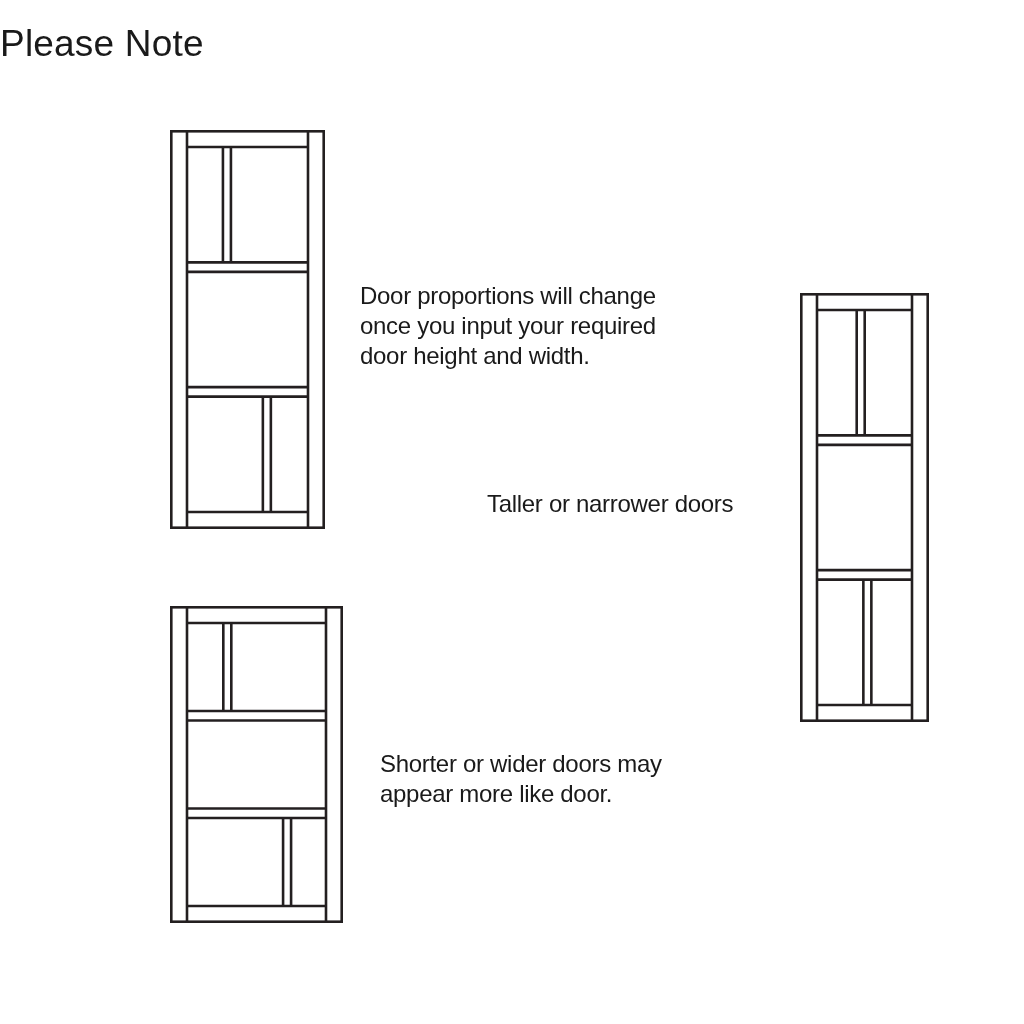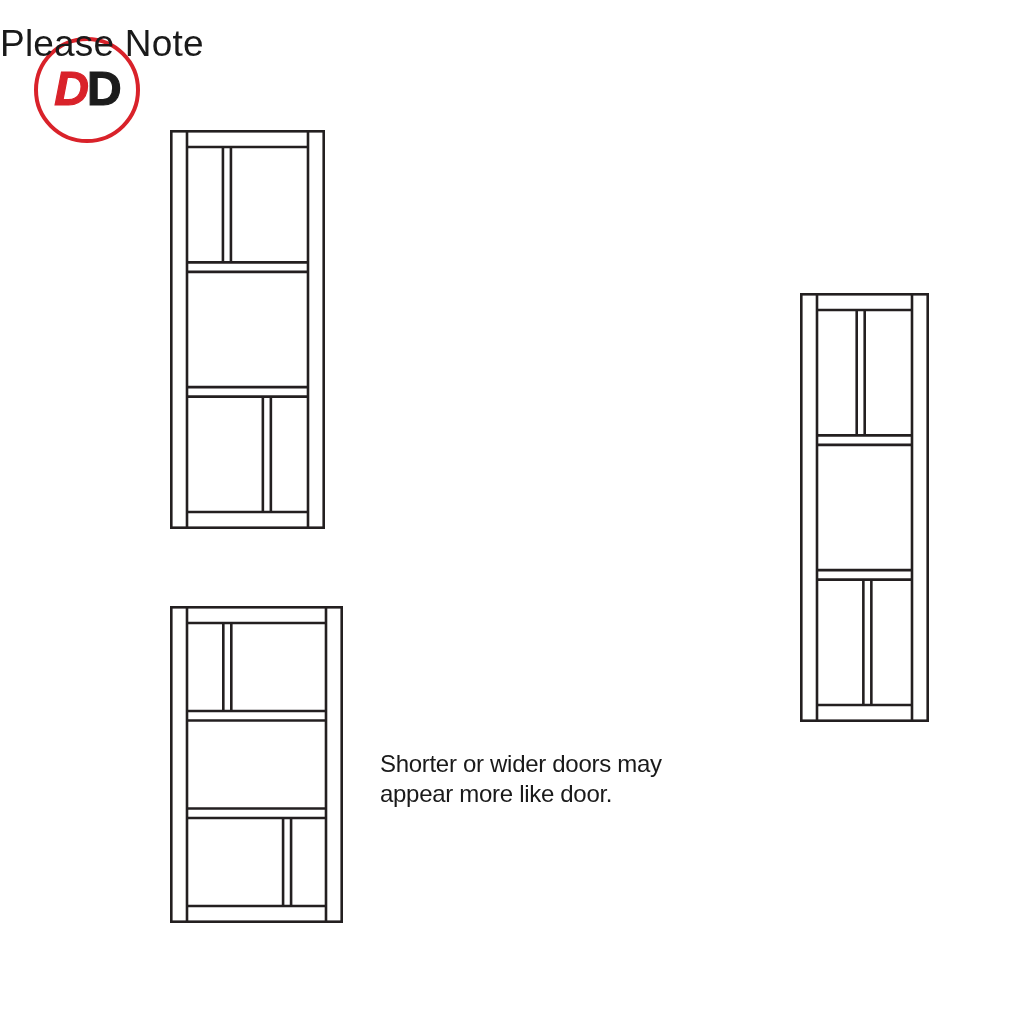--- a/index.html
+++ b/index.html
@@ -58,25 +58,20 @@
   .note-shorter{left:380px;top:741px;margin-top:8px;}
   
   .door{position:absolute;}
   .door svg{display:block;}
 </style>
 </head>
 <body>
 
 <div id="canvas">
 
-  <div class="logo">
-    <div class="logo-letters">
-      <span class="logo-letter-red">D</span><span class="logo-letter-black">D</span>
-    </div>
-  </div>
 
   <div class="page-title">Please Note</div>
 
   <div class="door" style="left: 170px; top: 130px;">
       <svg width="155" height="399" viewBox="0 0 155 399">
         <rect x="1.3" y="1.3" width="152.4" height="396.4" fill="none" stroke="#231f20" stroke-width="2.6"></rect>
         <line x1="17" y1="0" x2="17" y2="399" stroke="#231f20" stroke-width="2.6"></line>
         <line x1="138" y1="0" x2="138" y2="399" stroke="#231f20" stroke-width="2.6"></line>
         <line x1="17" y1="17" x2="138" y2="17" stroke="#231f20" stroke-width="2.6"></line>
         <line x1="17" y1="382" x2="138" y2="382" stroke="#231f20" stroke-width="2.6"></line>
@@ -118,22 +113,28 @@
         <line x1="17" y1="114.5" x2="156" y2="114.5" stroke="#231f20" stroke-width="2.6"></line>
         <line x1="17" y1="202.5" x2="156" y2="202.5" stroke="#231f20" stroke-width="2.6"></line>
         <line x1="17" y1="212" x2="156" y2="212" stroke="#231f20" stroke-width="2.6"></line>
         <line x1="53.309999999999995" y1="17" x2="53.309999999999995" y2="105" stroke="#231f20" stroke-width="2.6"></line>
         <line x1="61.309999999999995" y1="17" x2="61.309999999999995" y2="105" stroke="#231f20" stroke-width="2.6"></line>
         <line x1="113.08" y1="212" x2="113.08" y2="300" stroke="#231f20" stroke-width="2.6"></line>
         <line x1="121.08" y1="212" x2="121.08" y2="300" stroke="#231f20" stroke-width="2.6"></line>
       </svg>
     </div>
 
+  <div class="note note-main">
+    <div>Door proportions will change</div>
+    <div>once you input your required</div>
+    <div>door height and width.</div>
+  </div>
 
   <div class="note note-taller">
+    <div>Taller or narrower doors</div>
   </div>
 
   <div class="note note-shorter">
     <div>Shorter or wider doors may</div>
     <div>appear more like door.</div>
   </div>
 
 </div>
 
 </body></html>

